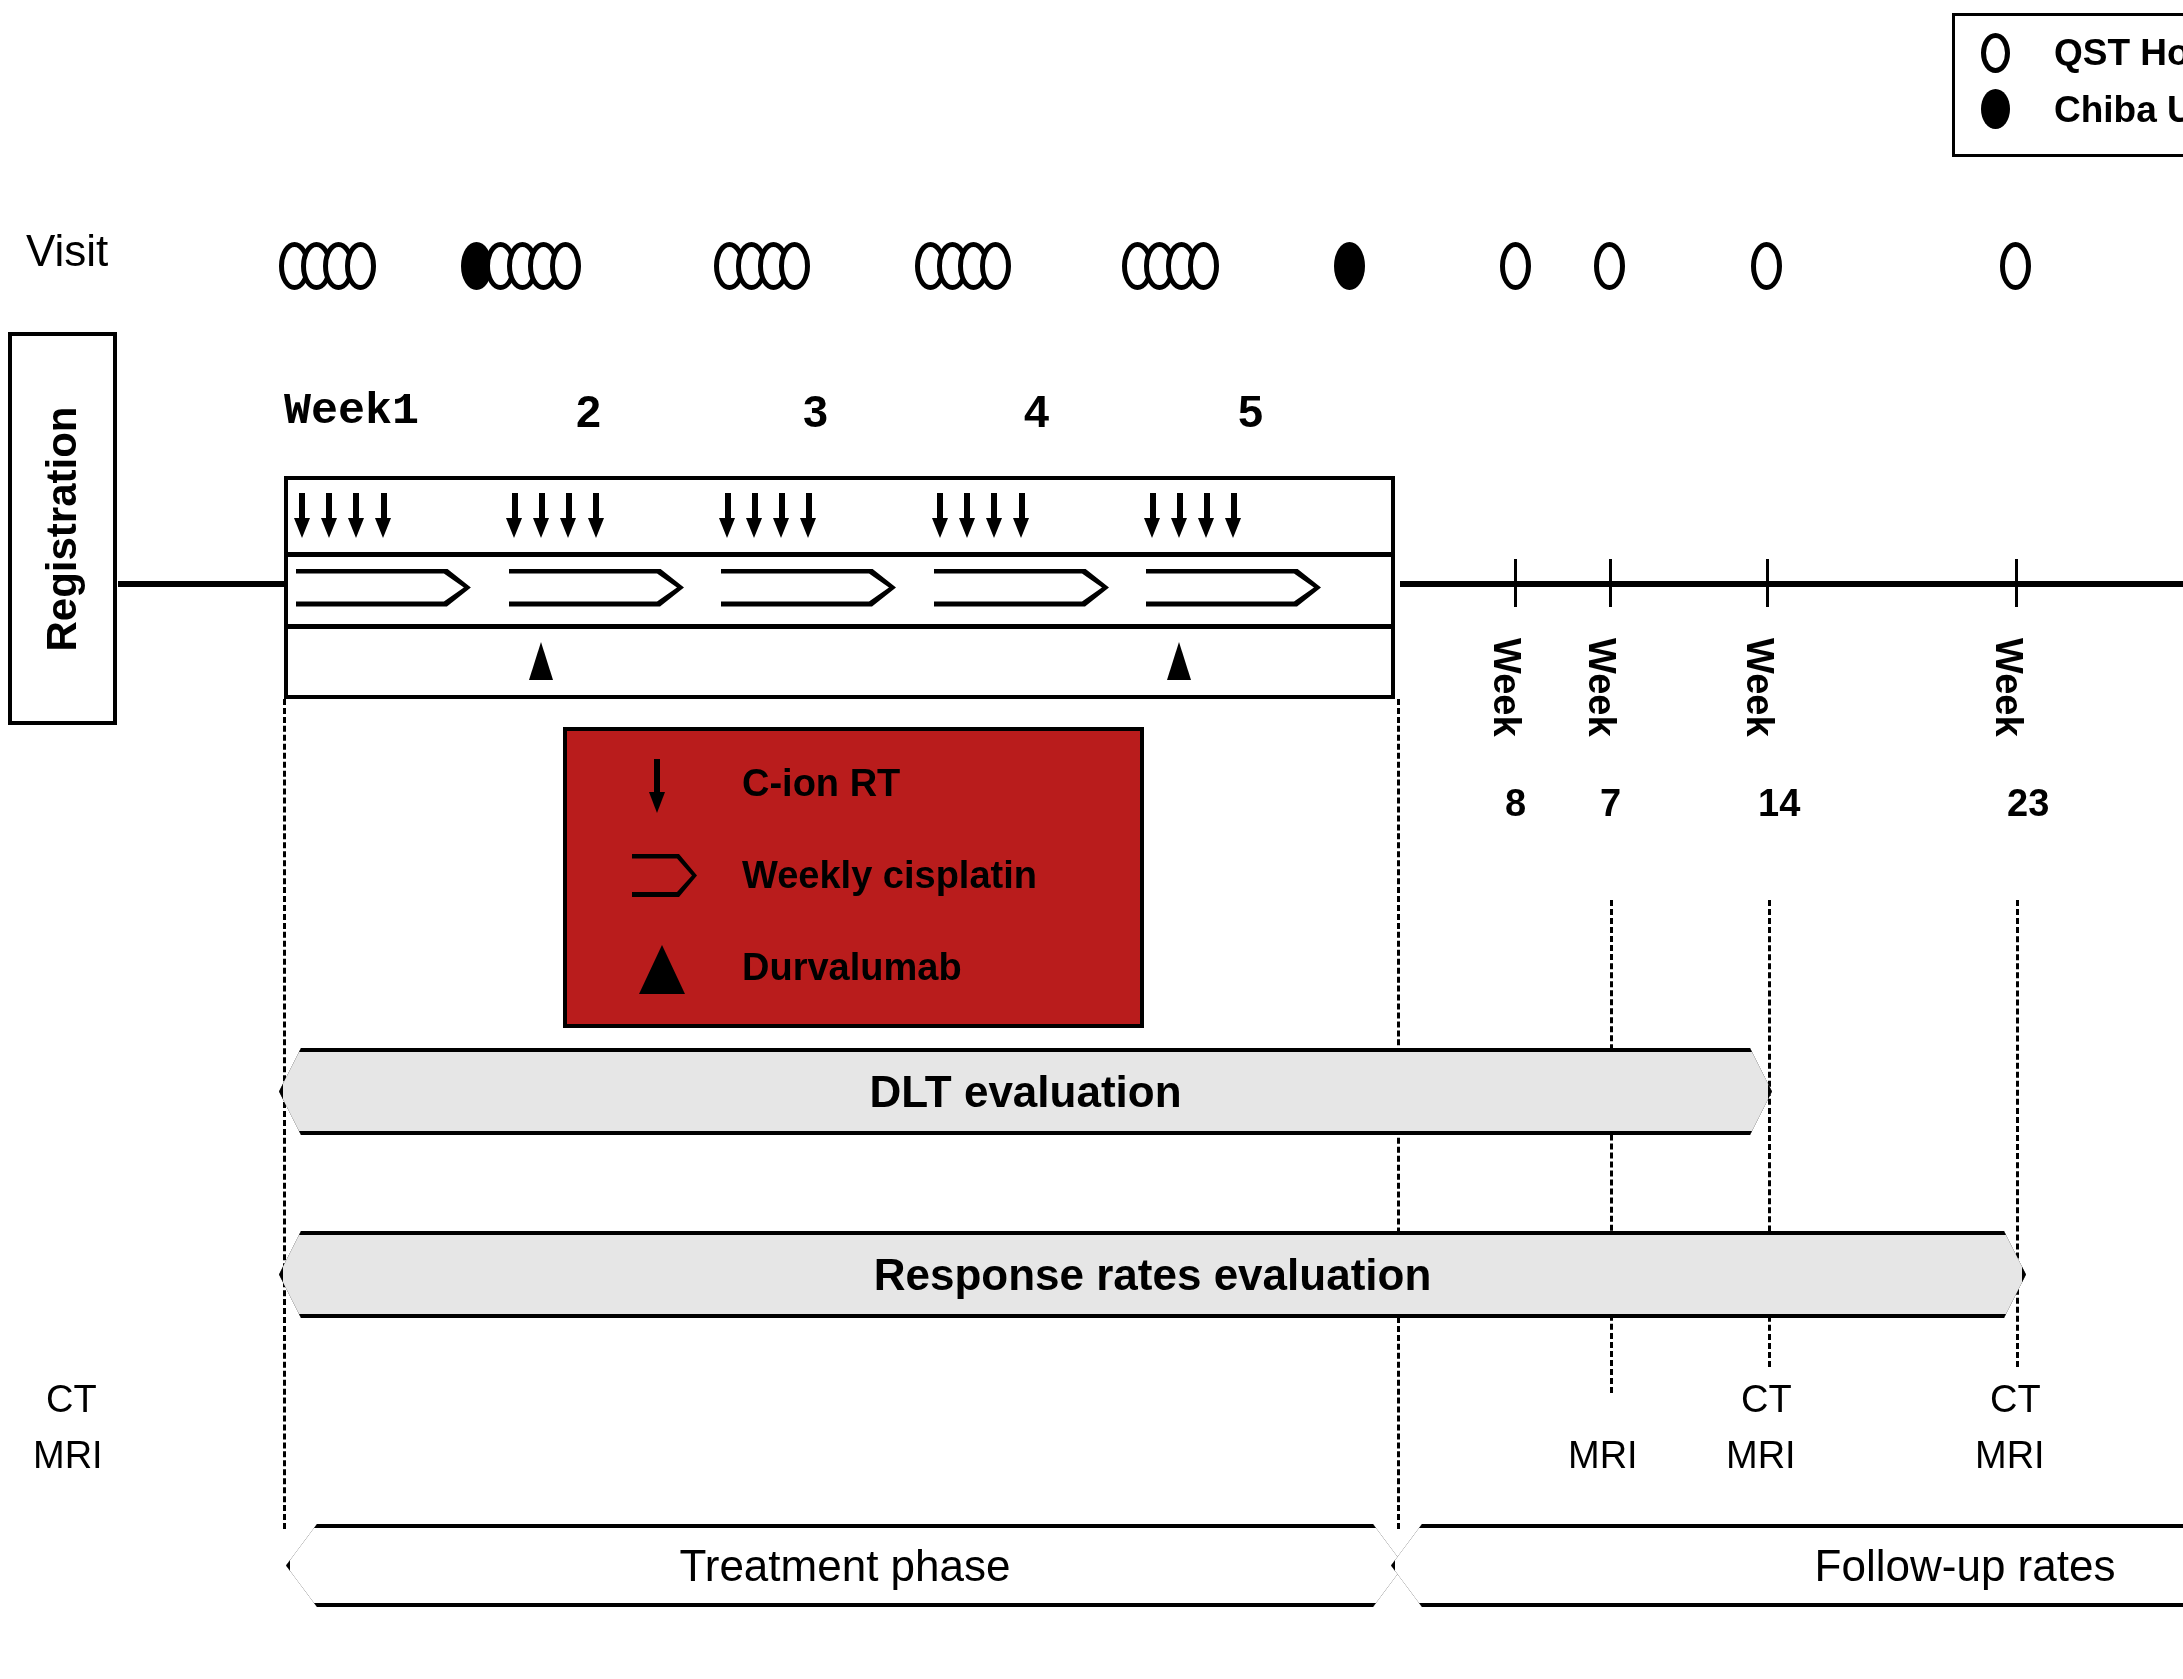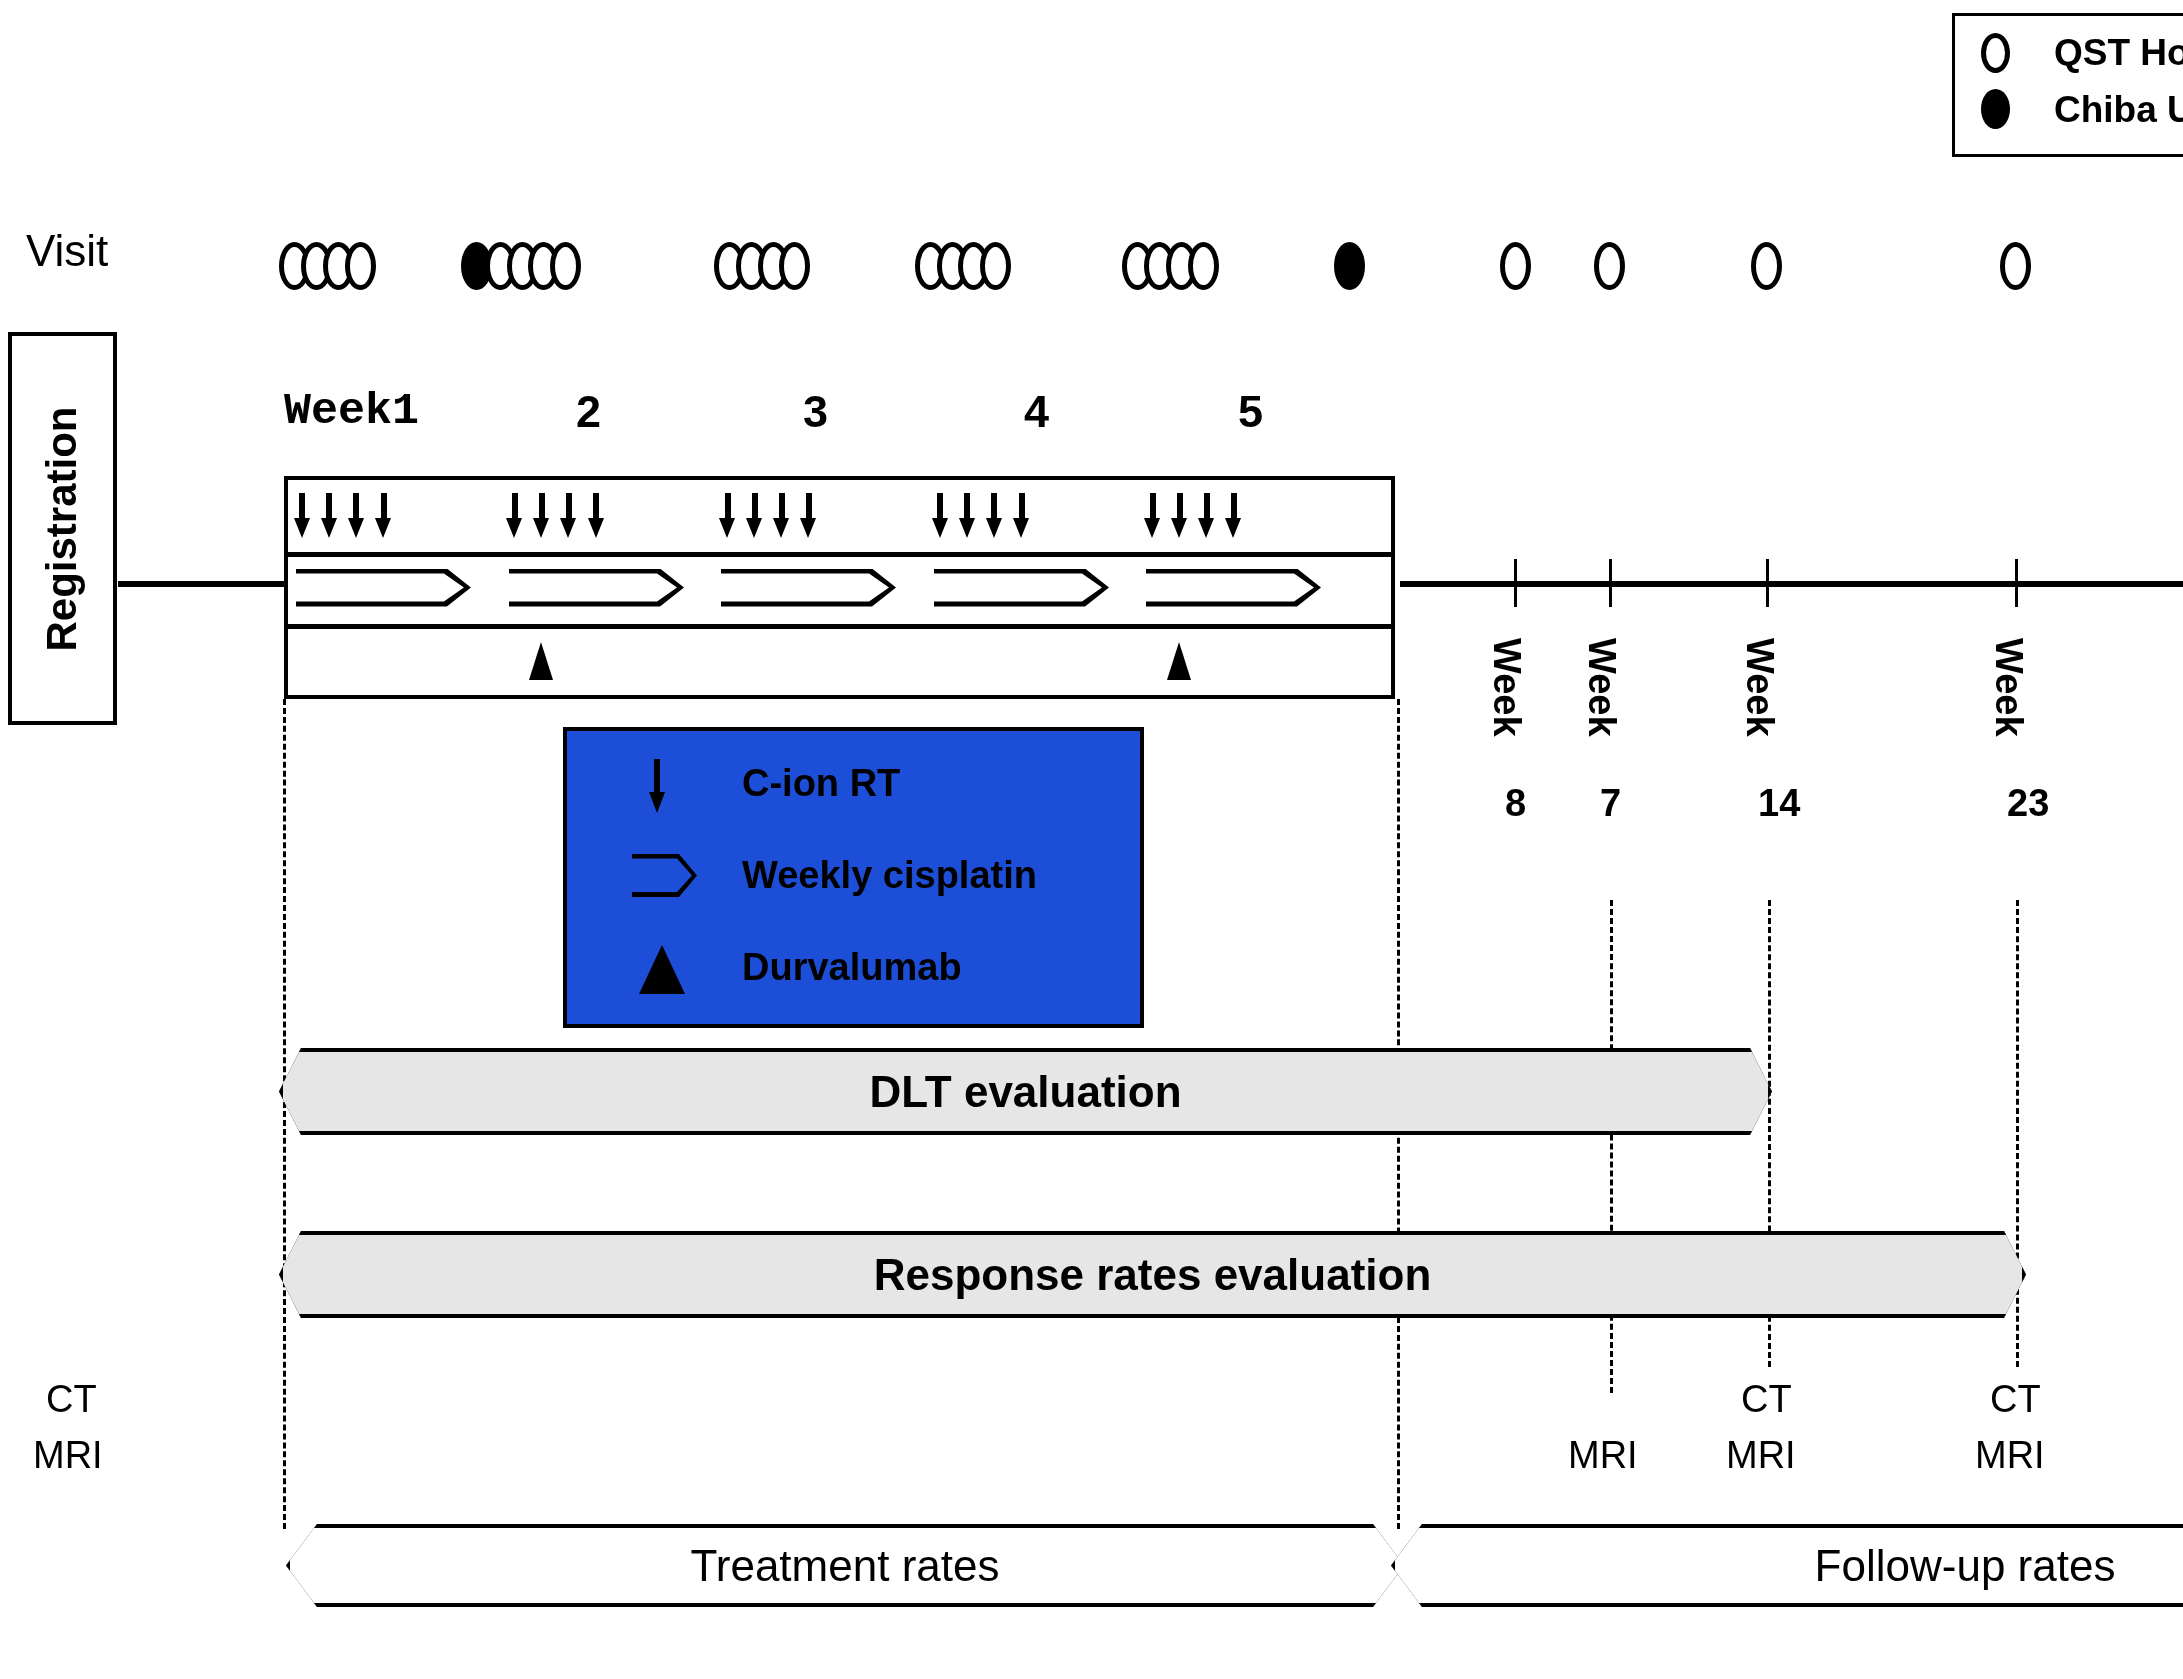--- a/index.html
+++ b/index.html
@@ -79,21 +79,21 @@
   
   .durva{
     position:absolute;width:0;height:0;
     border-left:12.7px solid transparent;border-right:12.7px solid transparent;
     border-bottom:38px solid #000;
   }
 
   
   #sym-legend{
     left:563px;top:727px;width:581px;height:301px;
-    border:4.8px solid #000;background:#1d4ed8;box-sizing:border-box;
+    border:4.8px solid #000;background:#b91c1c;box-sizing:border-box;
   }
   #sym-legend .srow{position:absolute;left:0;width:100%;height:87px;}
   #sym-legend .slbl{position:absolute;left:175px;top:50%;transform:translateY(-50%);font-size:38px;font-weight:bold;}
 
   
   #tl-line{left:1400px;top:581px;width:1236px;height:6.1px;background:#000;}
   .tl-tick{position:absolute;top:559px;width:3.1px;height:48px;background:#000;}
 
   
   .tl-wk{position:absolute;}
@@ -364,21 +364,21 @@
   <div class="imglbl abs" style="left:1568px;top:1434px;">MRI</div>
 
   <div class="imglbl abs" style="left:1741px;top:1378px;">CT</div>
   <div class="imglbl abs" style="left:1726px;top:1434px;">MRI</div>
 
   <div class="imglbl abs" style="left:1990px;top:1378px;">CT</div>
   <div class="imglbl abs" style="left:1975px;top:1434px;">MRI</div>
 
   <div class="phaseoutline abs" style="left:286px;top:1524px;width:1118px;"></div>
   <div class="phasebar abs" id="phase-treatment" style="left:286px;top:1524px;width:1118px;">
-    <span class="txt ptxt">Treatment rates</span>
+    <span class="txt ptxt">Treatment phase</span>
   </div>
 
   <div class="phaseoutline abs" style="left:1391px;top:1524px;width:1148px;"></div>
   <div class="phasebar abs" id="phase-followup" style="left:1391px;top:1524px;width:1148px;">
     <span class="txt ptxt">Follow-up rates</span>
   </div>
 
 </div>
 
 

